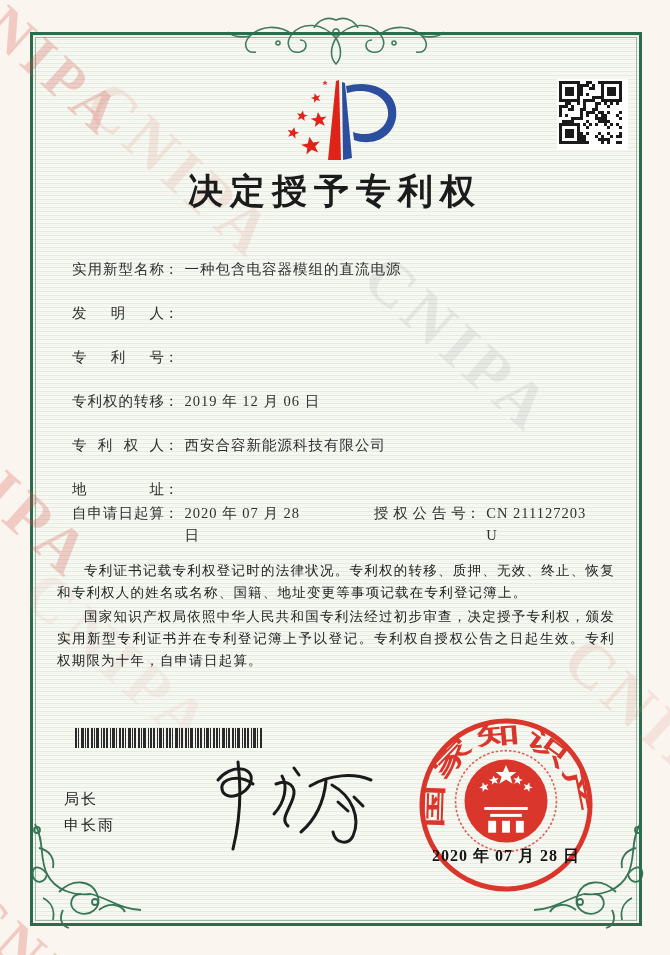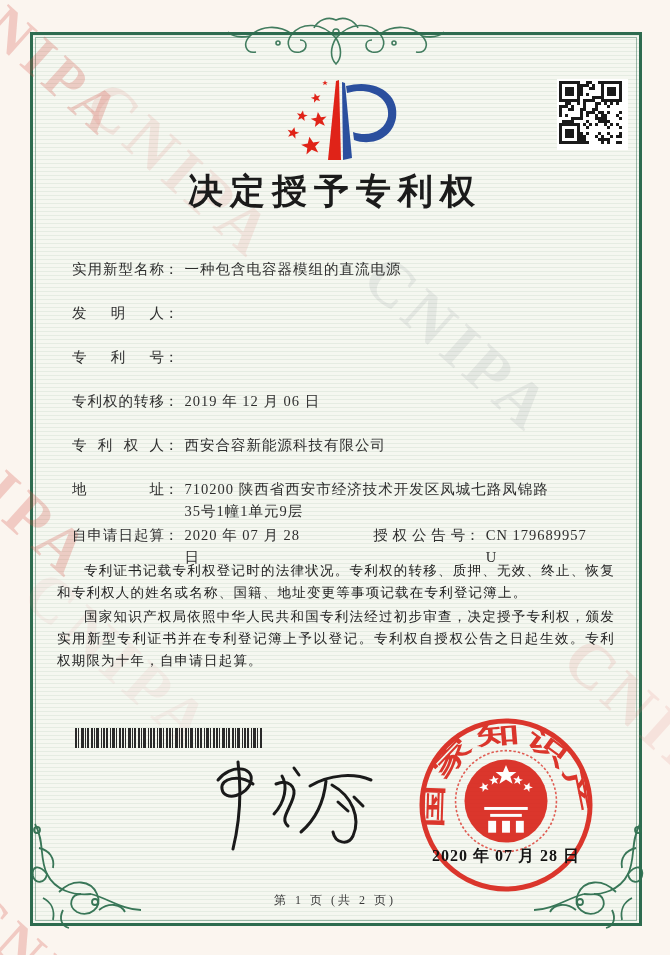--- a/index.html
+++ b/index.html
@@ -368,32 +368,31 @@
       <span class="fvalue">2019 年 12 月 06 日</span>
     </div>
     <div class="frow">
       <span class="flabel">专利权人</span>
         <span class="fcolon">：</span>
       <span class="fvalue">西安合容新能源科技有限公司</span>
     </div>
     <div class="frow" style="margin-bottom:2px;">
       <span class="flabel">地址</span>
         <span class="fcolon">：</span>
-      <span class="fvalue address">710200 陕西省西安市经济技术开发区凤城七路凤锦路35号1幢1单元9层</span>
     </div>
     <div class="frow pairrow">
       <span class="pair">
         <span class="flabel">自申请日起算</span>
           <span class="fcolon">：</span>
         <span class="fvalue">2020 年 07 月 28 日</span>
       </span>
       <span class="pair second">
         <span class="flabel">授权公告号</span>
           <span class="fcolon">：</span>
-        <span class="fvalue">CN 179689957 U</span>
+        <span class="fvalue">CN 211127203 U</span>
       </span>
     </div>
   </div>
 
   <div class="paras">
     <p>专利证书记载专利权登记时的法律状况。专利权的转移、质押、无效、终止、恢复和专利权人的姓名或名称、国籍、地址变更等事项记载在专利登记簿上。</p>
     <p>国家知识产权局依照中华人民共和国专利法经过初步审查，决定授予专利权，颁发实用新型专利证书并在专利登记簿上予以登记。专利权自授权公告之日起生效。专利权期限为十年，自申请日起算。</p>
   </div>
 
   <div class="barcode">
@@ -452,20 +451,24 @@
       <i style="width: 3px; margin-right: 2px;"></i>
       <i style="width: 1px; margin-right: 1px;"></i>
       <i style="width: 2px; margin-right: 1px;"></i>
       <i style="width: 2px; margin-right: 2px;"></i>
       <i style="width: 1px; margin-right: 1px;"></i>
       <i style="width: 3px; margin-right: 1px;"></i>
       <i style="width: 1px; margin-right: 2px;"></i>
       <i style="width: 2px; margin-right: 1px;"></i>
     </div>
 
+  <div class="director">
+    <div>局长</div>
+    <div>申长雨</div>
+  </div>
 
   <svg class="signature" viewBox="0 0 185 100">
     <g fill="none" stroke="#1a1a1a" stroke-width="3" stroke-linecap="round" stroke-linejoin="round">
       <path d="M20,24 C32,8 56,10 53,25 C50,40 26,46 24,33 C22,22 42,18 55,28"></path>
       <path d="M40,6 C43,30 43,60 35,93"></path>
       <path d="M84,20 C90,30 87,46 76,58"></path>
       <path d="M78,28 C90,23 99,30 95,42 C91,55 82,63 90,70"></path>
       <path d="M96,12 l5,7"></path>
       <path d="M112,30 C132,18 156,17 173,24"></path>
       <path d="M128,25 C126,45 118,63 103,76"></path>
@@ -492,21 +495,20 @@
     <use href="#star2" transform="translate(102,65) scale(0.5) rotate(10)" fill="#fff"></use>
     <use href="#star2" transform="translate(112,72) scale(0.5) rotate(20)" fill="#fff"></use>
     <rect x="68" y="92" width="44" height="3" fill="#fff"></rect>
     <rect x="74" y="99" width="32" height="3" fill="#fff"></rect>
     <rect x="72" y="106" width="8" height="12" fill="#fff"></rect>
     <rect x="86" y="106" width="8" height="12" fill="#fff"></rect>
     <rect x="100" y="106" width="8" height="12" fill="#fff"></rect>
   </svg>
   <div class="seal-date">2020 年 07 月 28 日</div>
 
-  <div class="footer">第 1 页 (共 2 页)</div>
 
   <svg class="ornament orn-top" width="220" height="58" viewBox="0 0 220 58">
     <g fill="none" stroke="#2f7050" stroke-width="1.6" opacity=".9">
       <path d="M110,28 C96,12 76,12 66,24 C58,34 64,44 74,42 C82,40 82,30 74,30"></path>
       <path d="M110,28 C124,12 144,12 154,24 C162,34 156,44 146,42 C138,40 138,30 146,30"></path>
       <path d="M66,24 C52,14 34,16 24,26 C16,34 20,44 30,42"></path>
       <path d="M154,24 C168,14 186,16 196,26 C204,34 200,44 190,42"></path>
       <path d="M24,26 C14,28 6,26 2,22"></path>
       <path d="M196,26 C206,28 214,26 218,22"></path>
       <path d="M110,28 C104,38 104,48 110,54 C116,48 116,38 110,28 Z"></path>

